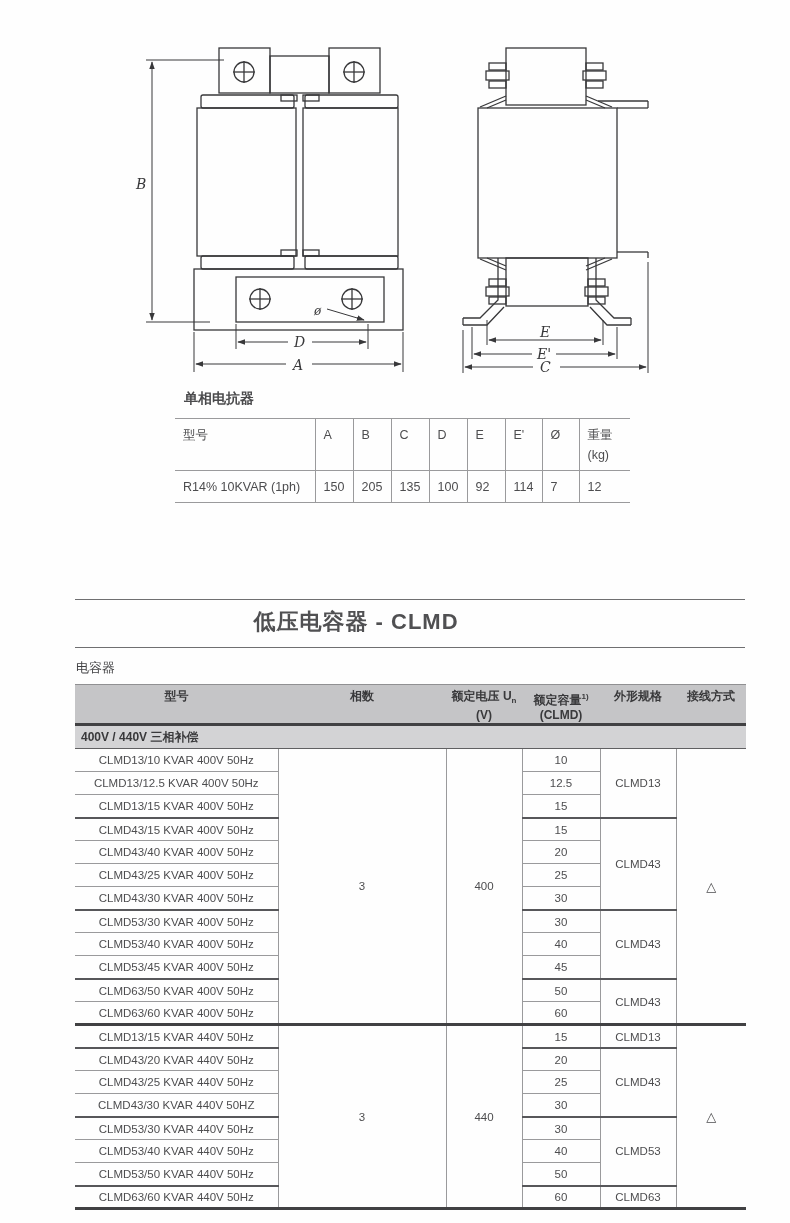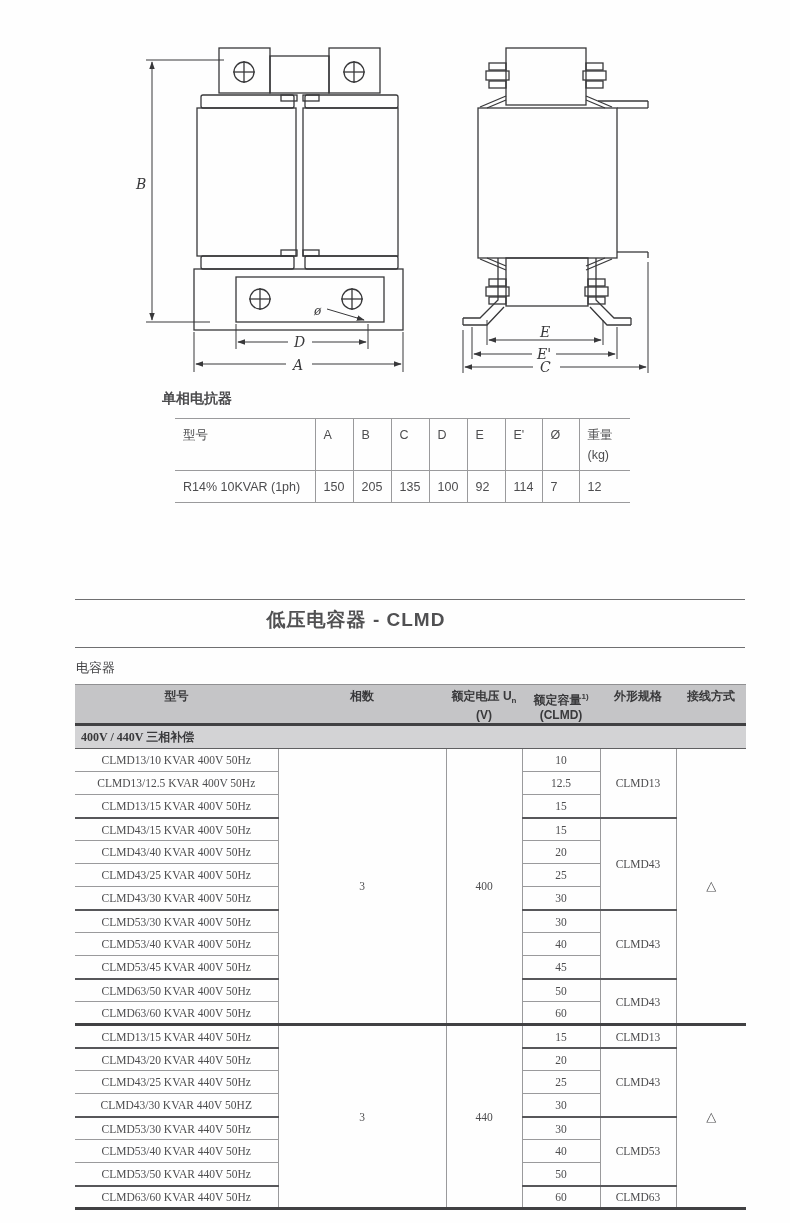--- a/index.html
+++ b/index.html
@@ -16,21 +16,21 @@
     width:790px;height:1223px;
     overflow:hidden;
     background:#fefefe;
     font-family:"Liberation Sans","DejaVu Sans",sans-serif;
     color:var(--text);
   }
   svg.drawing{position:absolute;left:0;top:0;}
   .dim-label{font-family:"DejaVu Serif","Liberation Serif",serif;font-style:italic;font-size:14px;fill:#38383a;}
   .dia-label{font-family:"DejaVu Serif","Liberation Serif",serif;font-style:italic;font-size:12px;fill:#38383a;}
 
-  .reactor-title{position:absolute;left:162px;top:390px;font-size:14px;font-weight:bold;color:#4a4a4c;}
+  .reactor-title{position:absolute;left:184px;top:390px;font-size:14px;font-weight:bold;color:#4a4a4c;}
   table.rtable{
     position:absolute;left:175px;top:418px;width:455px;
     border-collapse:collapse;table-layout:fixed;
     font-size:12.5px;color:var(--text);
   }
   .rtable th,.rtable td{
     border-top:1px solid var(--border);
     border-bottom:1px solid var(--border);
     border-left:1px solid var(--border);
     box-sizing:border-box;
@@ -41,40 +41,40 @@
   }
   .rtable tr > *:first-child{border-left:none;}
   .rtable tr > *:last-child{border-right:none;}
   .rtable th{height:52px;vertical-align:top;padding-top:6px;line-height:20px;}
   .rtable td{height:32px;}
 
   .rule{position:absolute;left:75px;width:670px;border-top:1px solid #6f6f71;height:0;}
   .section-title{
     position:absolute;left:75px;top:607px;width:670px;
     text-align:center;transform:translateX(-54px);
-    font-size:19px;font-weight:bold;color:#505052;letter-spacing:1px;
+    font-size:22px;font-weight:bold;color:#505052;letter-spacing:1px;
   }
   .cap-label{position:absolute;left:76px;top:659px;font-size:13px;font-weight:normal;color:#3f3f41;}
 
   table.ctable{
     position:absolute;left:75px;top:684px;width:671px;
     border-collapse:collapse;table-layout:fixed;
     font-size:11.5px;color:var(--text);
   }
   .ctable th{
     background:var(--hdr-bg);
     border-top:1px solid #909092;
     border-bottom:3px solid var(--border-dark);
     font-size:12px;font-weight:bold;color:#39393b;
     vertical-align:top;padding:4px 0 0 0;height:34px;
     line-height:15px;text-align:center;box-sizing:border-box;
   }
   .ctable th sub{font-size:8px;}
   .ctable th sup{font-size:8px;}
-  .ctable td{height:23px;padding:0;box-sizing:border-box;overflow:hidden;white-space:nowrap;font-family:Liberation Serif, serif;}
+  .ctable td{height:23px;padding:0;box-sizing:border-box;overflow:hidden;white-space:nowrap;}
   td.sec-cell{
     background:var(--sec-bg);font-weight:bold;font-size:12px;color:#39393b;
     text-align:left;padding-left:6px;height:24px;
     border-bottom:1px solid #606062;
   }
   .c-model{text-align:center;padding-left:6px;border-bottom:1px solid var(--border);}
   .c-phases,.c-voltage,.c-kvar,.c-shape,.c-wiring{text-align:center;border-left:1px solid var(--border);}
   .c-kvar{border-bottom:1px solid var(--border);}
   .c-wiring{font-size:13px;}
   .grp-end{border-bottom:2px solid var(--border-mid);margin-left:44px;}

